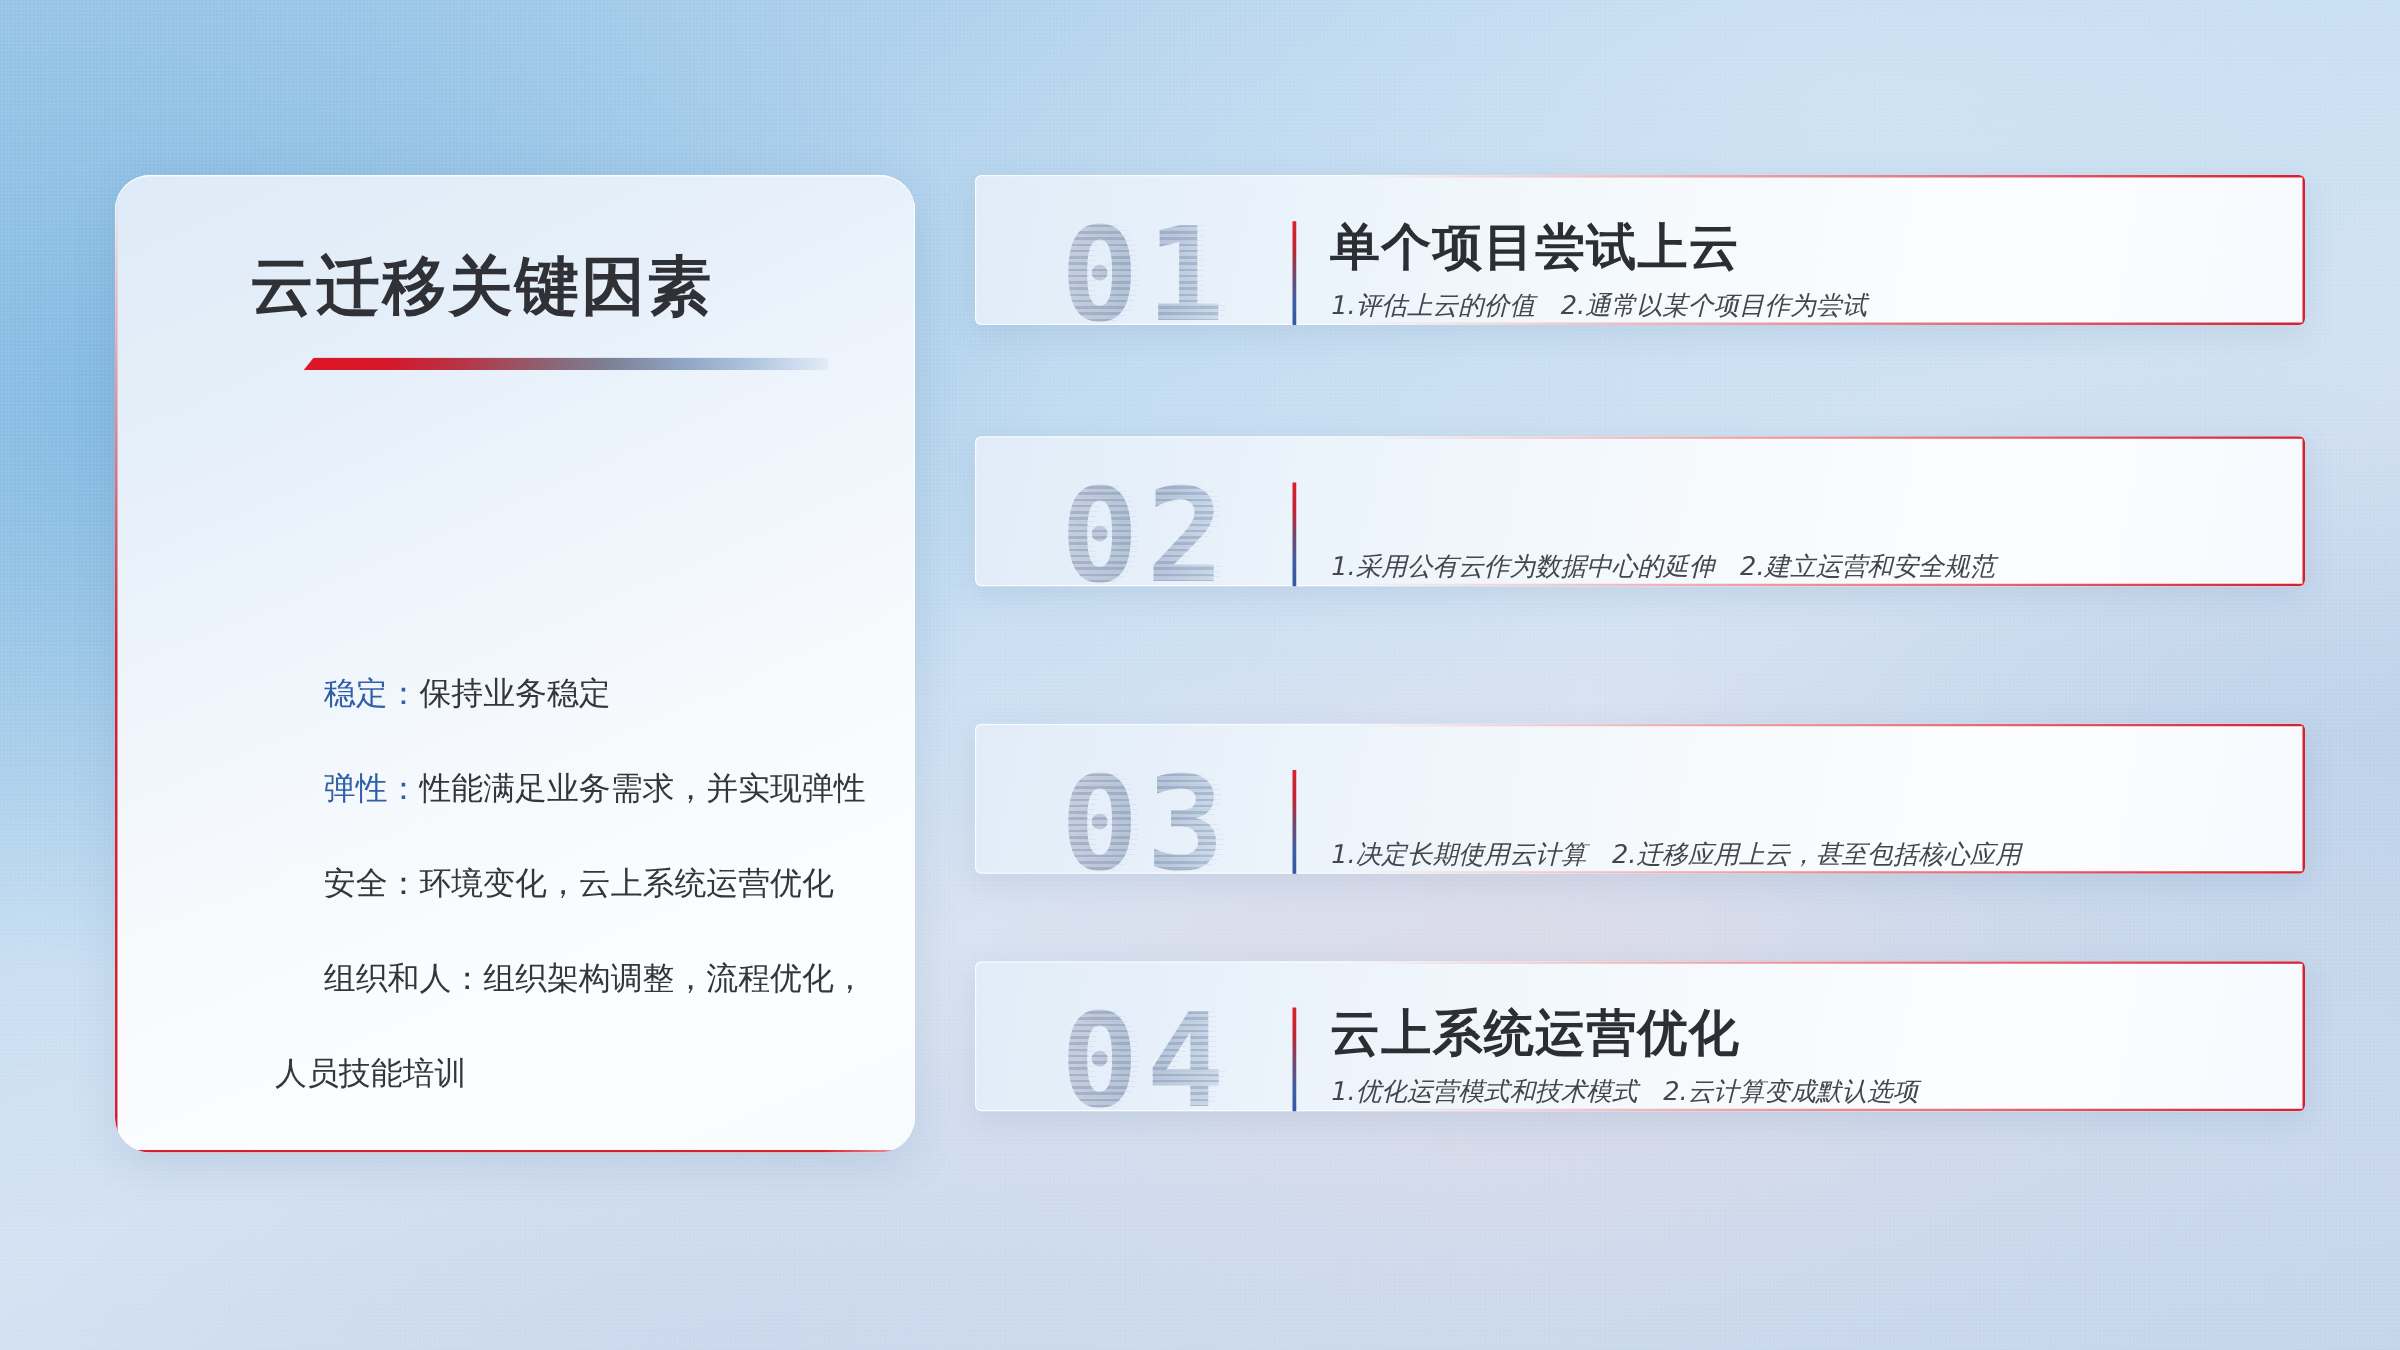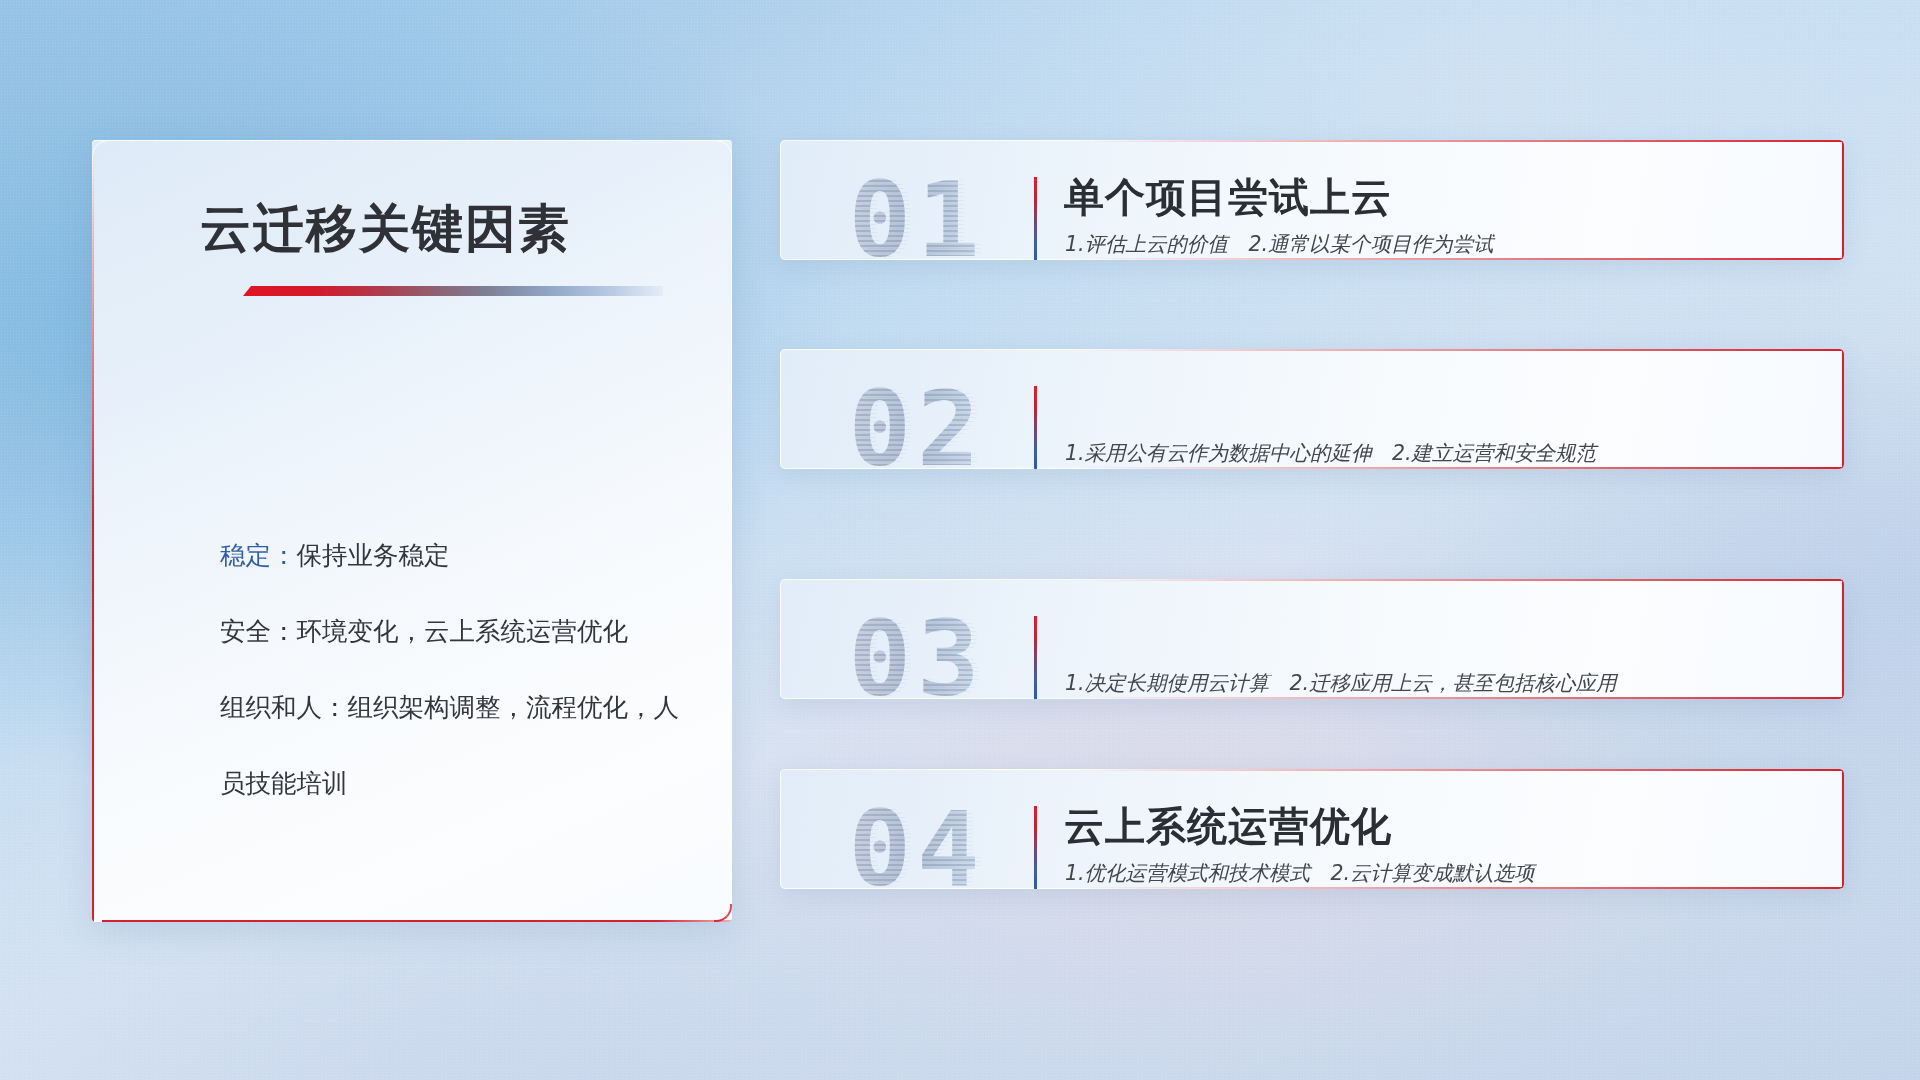--- a/index.html
+++ b/index.html
@@ -42,21 +42,21 @@
   }
 
   
   #stage { position:absolute; inset:0; z-index:2; }
 
   
   #leftCard {
     position:absolute;
     left:92px; top:140px;
     width:640px; height:782px;
-    border-radius:4px;
+    border-radius:28px;
     background:
       linear-gradient(157deg,
         rgba(225,236,248,.96) 0%,
         rgba(234,242,251,.97) 26%,
         rgba(247,250,253,.99) 58%,
         rgba(252,253,254,1) 82%,
         rgba(248,251,254,1) 100%);
     box-shadow:0 10px 34px rgba(84,118,160,.17), 0 1px 0 rgba(255,255,255,.9) inset;
     overflow:hidden;
   }
@@ -104,21 +104,21 @@
     width:480px;
   }
   .factor {
     font-size:25.5px;
     line-height:76px;
     color:#33363b;
     white-space:nowrap;
     font-family:"DejaVu Sans","Liberation Sans",sans-serif;
   }
   .factor.wrap { white-space:normal; line-height:76px; }
-  .fLabel { font-weight:400; }
+  .fLabel { font-weight:400;margin-left:39px; }
   .fLabel.blue { color:#2f5fa8; }
   .fLabel.dark { color:#33363b; }
 
   
   .step {
     position:absolute;
     left:780px; width:1064px; height:120px;
     border-radius:5px;
     background:
       linear-gradient(100deg,
@@ -228,20 +228,23 @@
 
     <div id="cardTitle">云迁移关键因素</div>
     <div id="titleRule"></div>
 
     <div id="factorList">
 
       <div class="factor">
         <span class="fLabel blue">稳定：</span><span class="fText">保持业务稳定</span>
       </div>
 
+      <div class="factor">
+        <span class="fLabel blue">弹性：</span><span class="fText">性能满足业务需求，并实现弹性</span>
+      </div>
 
       <div class="factor">
         <span class="fLabel dark">安全：</span><span class="fText">环境变化，云上系统运营优化</span>
       </div>
 
 
       <div class="factor wrap">
         <span class="fLabel dark">组织和人：</span><span class="fText">组织架构调整，流程优化，人员技能培训</span>
       </div>
 

